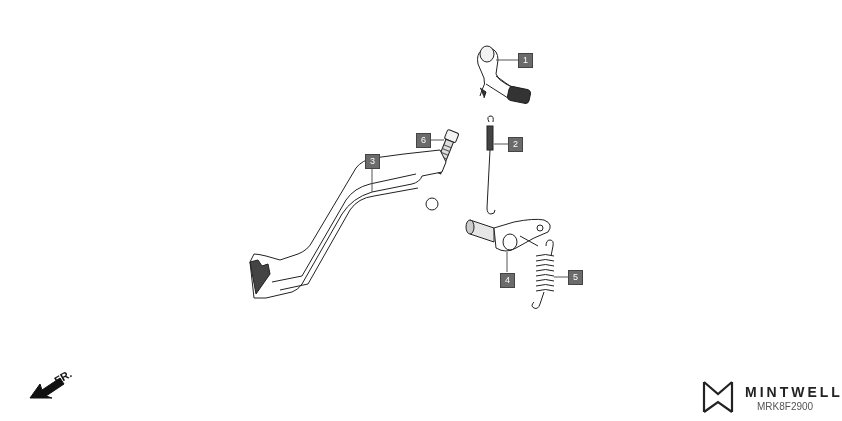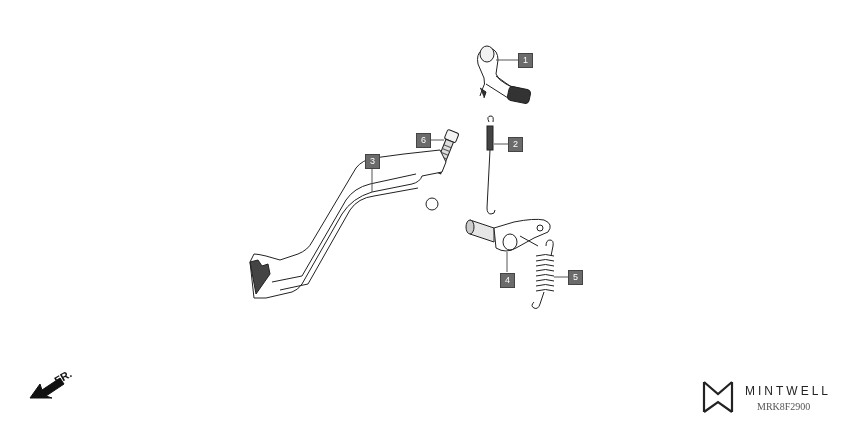--- a/index.html
+++ b/index.html
@@ -3,25 +3,25 @@
 <meta charset="utf-8">
 <style>
   html, body { margin:0; padding:0; background:#ffffff; }
   body { width:842px; height:421px; position:relative; overflow:hidden; font-family:"Liberation Sans", sans-serif; }
   .canvas { position:absolute; left:0; top:0; width:842px; height:421px; }
   .callout {
     position:absolute; width:13px; height:13px; background:#6b6b6b; border:1px solid #444;
     color:#ffffff; font-size:9px; line-height:13px; text-align:center; font-family:"Liberation Sans", sans-serif;
   }
   .brand {
-    position:absolute; left:745px; top:384px; font-size:12px; letter-spacing:3px; color:#222; font-weight:normal;
+    position:absolute; left:745px; top:384px; font-size:14px; letter-spacing:3px; color:#222; font-weight:bold;
     font-family:"Liberation Sans", sans-serif;
   }
   .code {
-    position:absolute; left:757px; top:401px; font-size:10px; color:#555; font-family:Liberation Serif, serif;
+    position:absolute; left:757px; top:401px; font-size:10px; color:#555; font-family:Liberation Sans, sans-serif;
   }
   .fr-label {
     position:absolute; left:54px; top:371px; font-size:11px; font-weight:bold; color:#111;
     transform:rotate(-30deg); font-family:"Liberation Sans", sans-serif;
   }
 </style>
 </head>
 <body>
 
 <div class="canvas">

